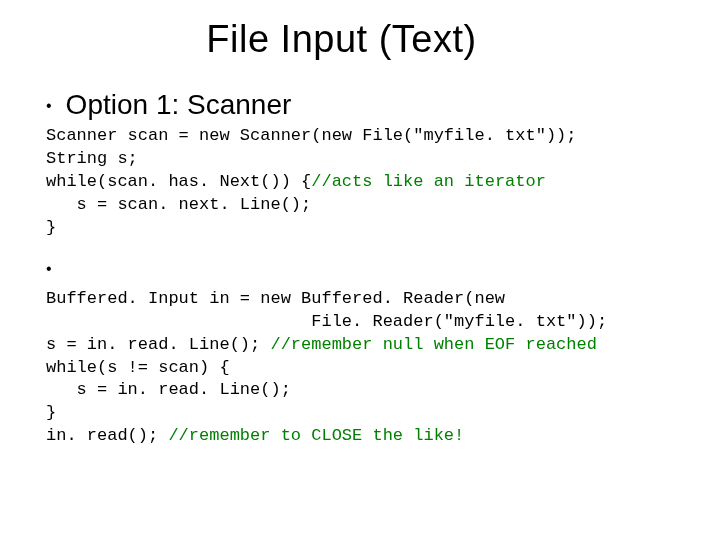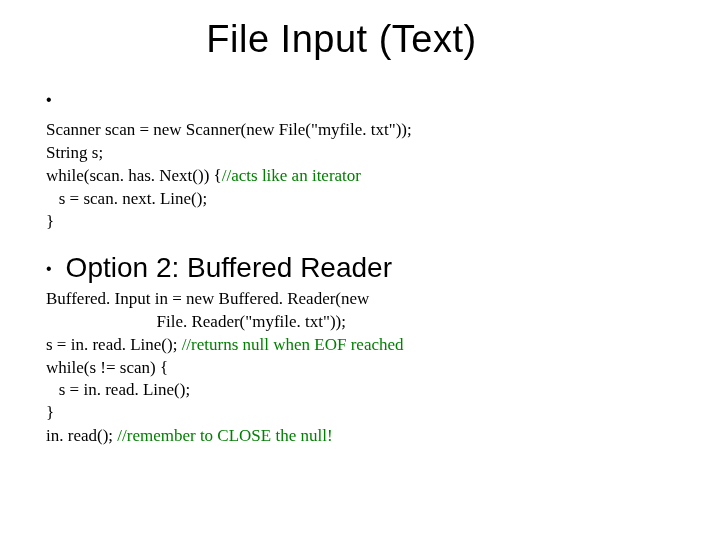--- a/index.html
+++ b/index.html
@@ -31,47 +31,47 @@
     margin: 0 0 2px 0;
   }
   .bullet .dot {
     font-size: 16px;
     line-height: 28px;
     padding-right: 14px;
     position: relative;
     top: -3px;
   }
   .codeblock {
-    font-family: Liberation Serif, serif;
+    font-family: Liberation Mono, monospace;
     font-size: 17px;
     line-height: 1.35;
     white-space: pre;
     margin: 2px 0 18px 0;
   }
   .cmt { color: #008000; }
 </style>
 </head>
 <body>
 
 <div class="slide">
   <h1 class="title">File Input (Text)</h1>
 
   <div class="bullet">
     <span class="dot">•</span>
+    <span>Option 1: Scanner</span>
   </div>
   <div class="codeblock"><span>Scanner scan = new Scanner(new File("myfile. txt"));</span><span class="cmt"></span>
 <span>String s;</span><span class="cmt"></span>
 <span>while(scan. has. Next()) {</span><span class="cmt">//acts like an iterator</span>
 <span>   s = scan. next. Line();</span><span class="cmt"></span>
 <span>}</span><span class="cmt"></span></div>
 
   <div class="bullet">
     <span class="dot">•</span>
-    <span>Option 2: Buffered Reader</span>
   </div>
   <div class="codeblock"><span>Buffered. Input in = new Buffered. Reader(new</span><span class="cmt"></span>
 <span>                          File. Reader("myfile. txt"));</span><span class="cmt"></span>
-<span>s = in. read. Line(); </span><span class="cmt">//returns null when EOF reached</span>
+<span>s = in. read. Line(); </span><span class="cmt">//remember null when EOF reached</span>
 <span>while(s != scan) {</span><span class="cmt"></span>
 <span>   s = in. read. Line();</span><span class="cmt"></span>
 <span>}</span><span class="cmt"></span>
-<span>in. read(); </span><span class="cmt">//remember to CLOSE the null!</span></div>
+<span>in. read(); </span><span class="cmt">//remember to CLOSE the like!</span></div>
 </div>
 
 </body></html>

